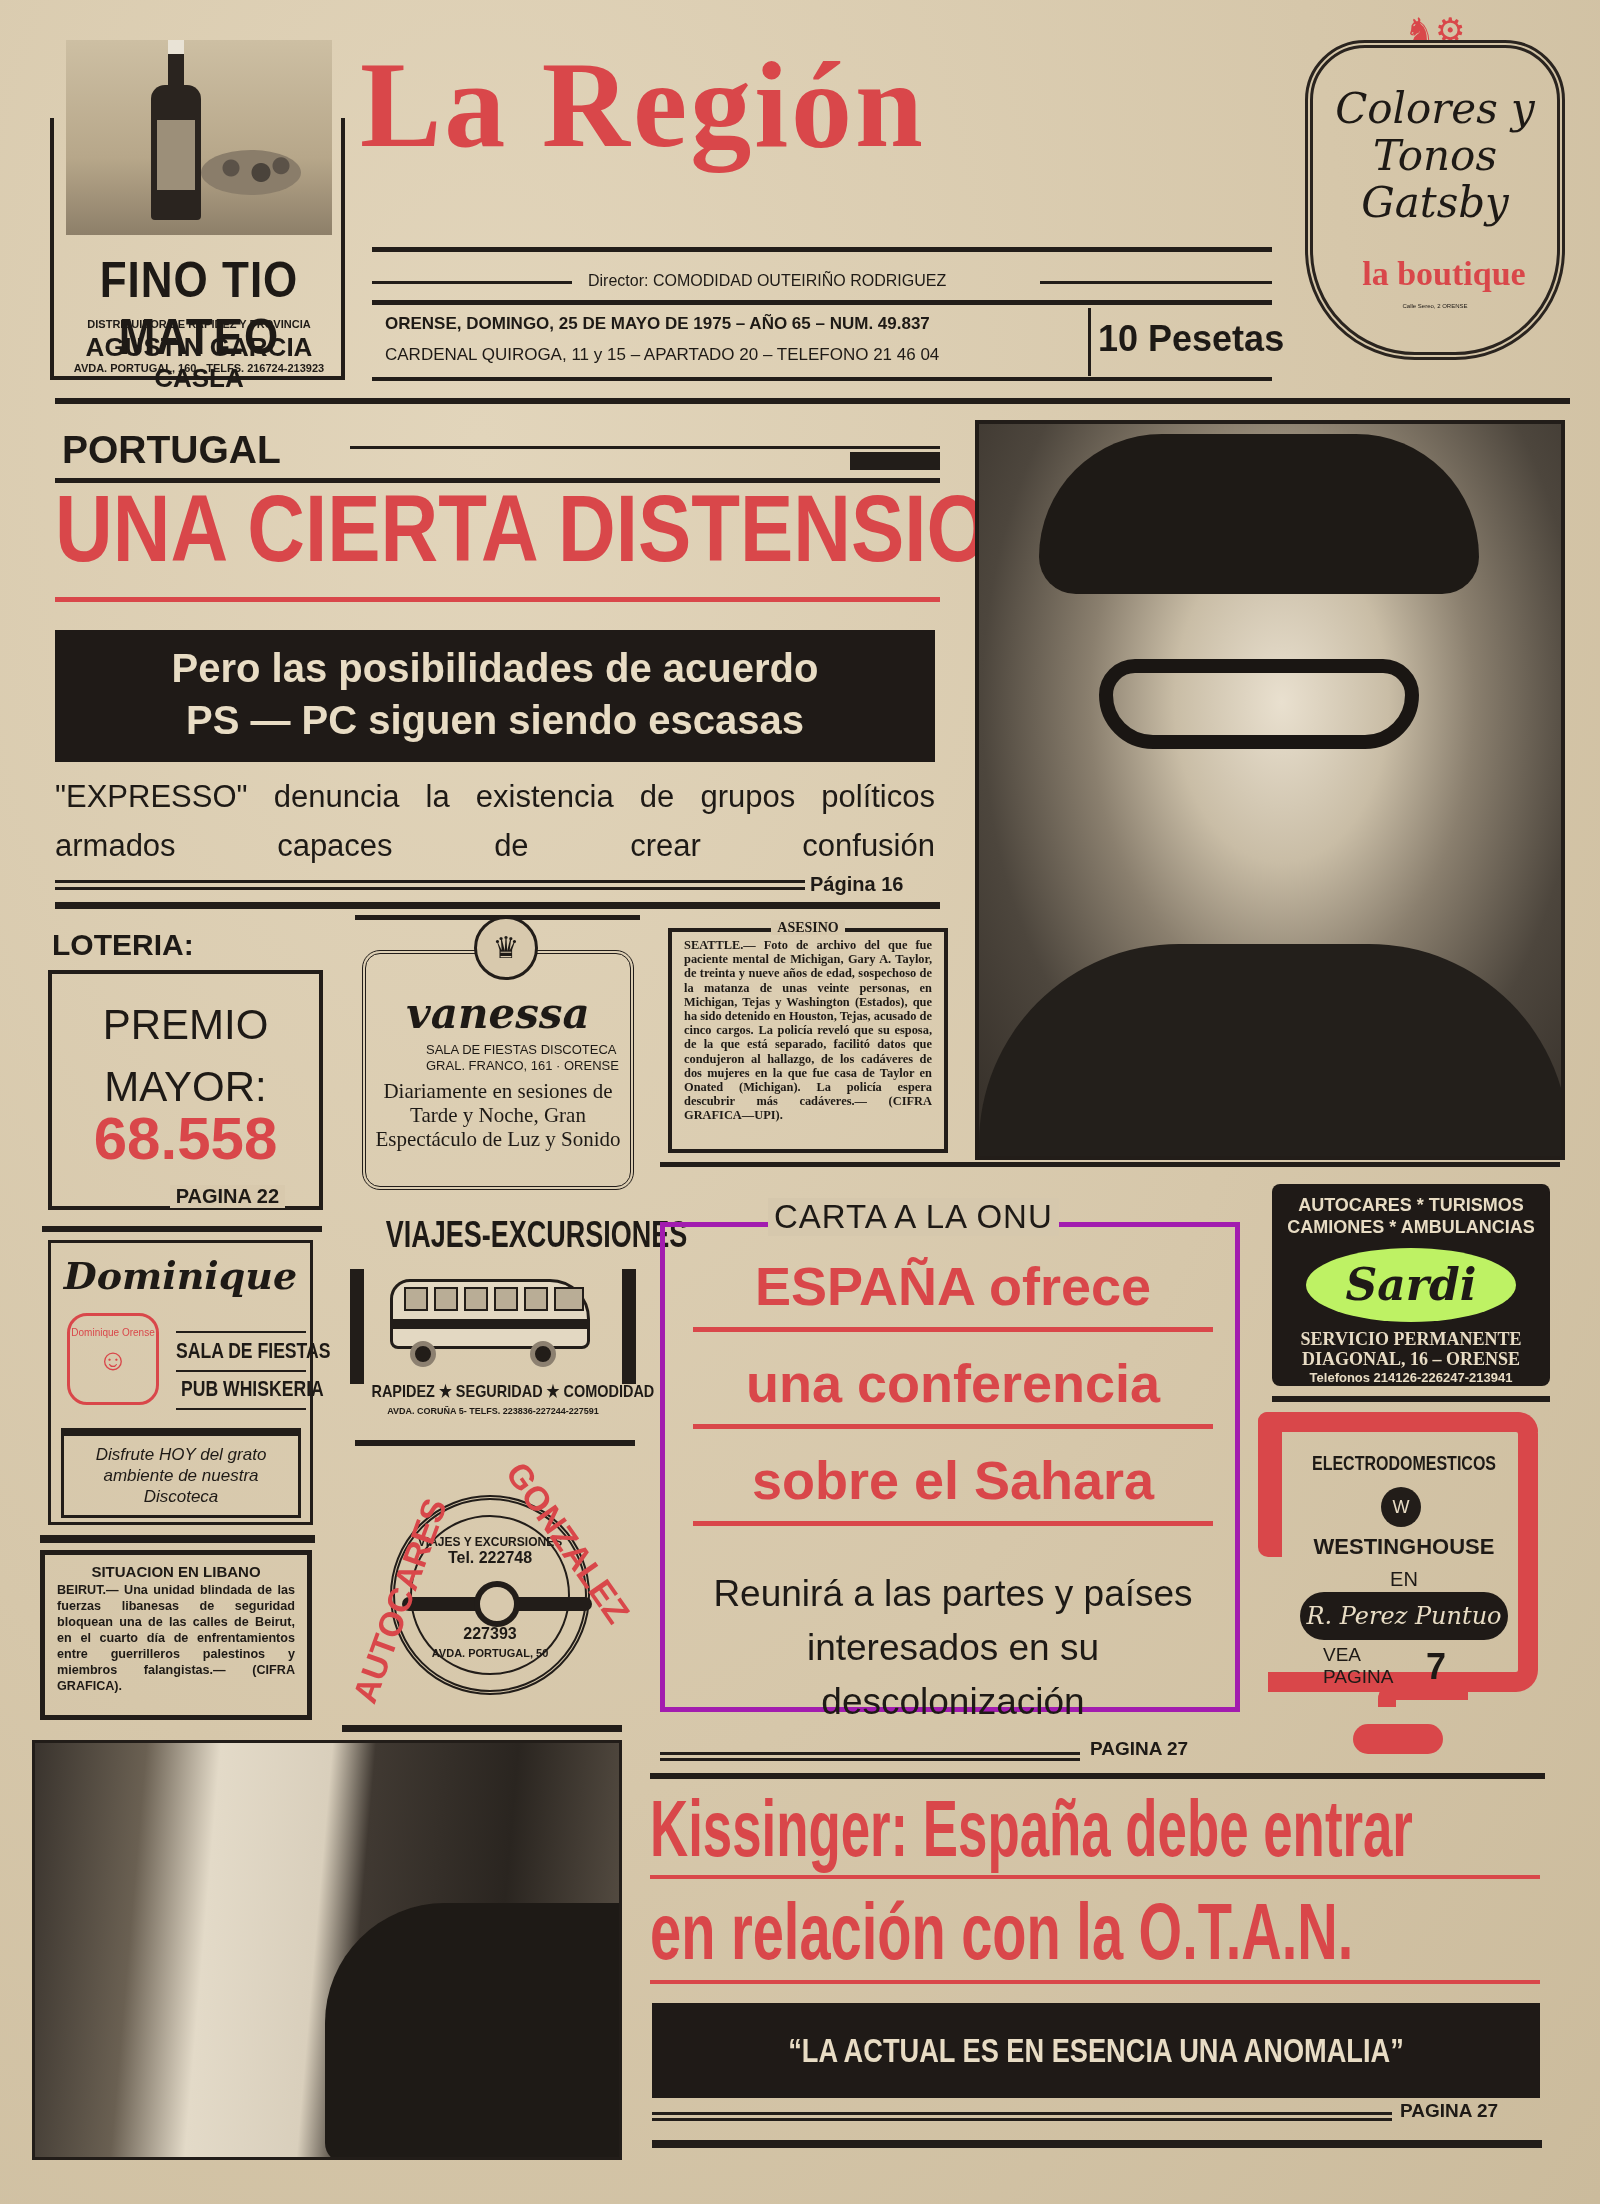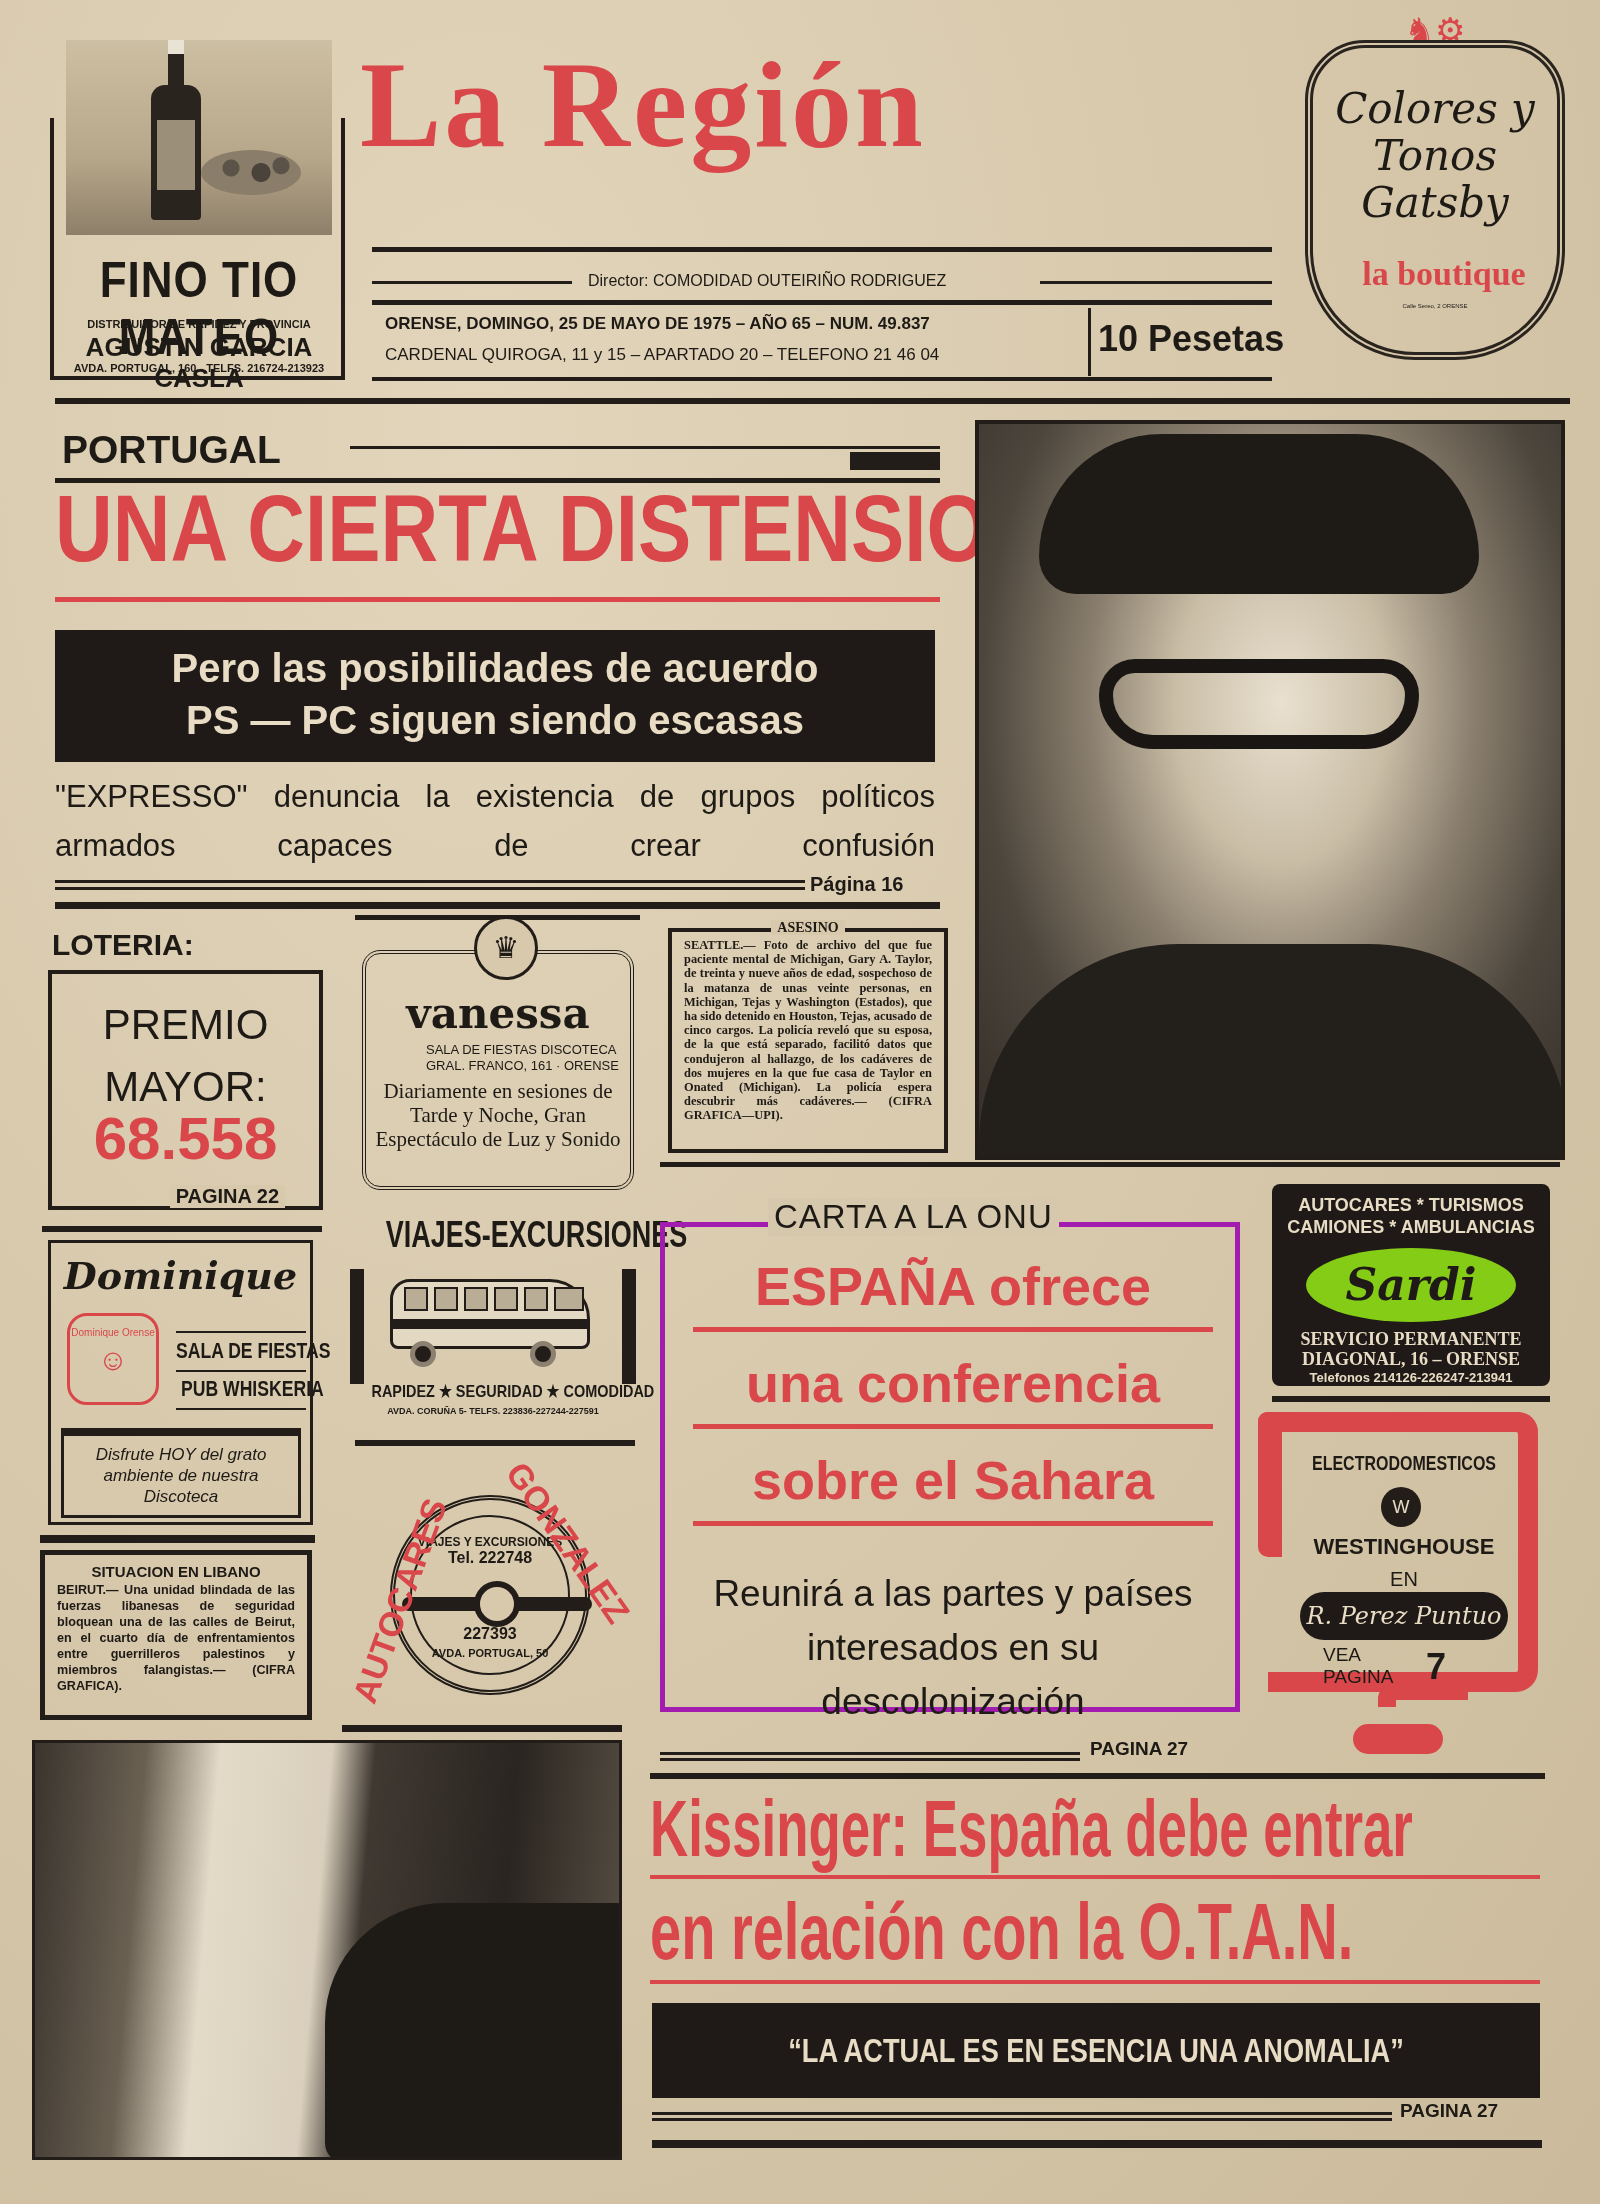--- a/index.html
+++ b/index.html
@@ -61,21 +61,21 @@
   
   .loteria-label { left: 52px; top: 928px; font-size: 30px; font-weight: 700; }
   .loteria-box { left: 48px; top: 970px; width: 275px; height: 240px; border: 4px solid #221d19; }
   .premio { position: absolute; left: 0; top: 20px; width: 100%; text-align: center; font-size: 42px; line-height: 62px; }
   .premio-num { position: absolute; left: 0; top: 130px; width: 100%; text-align: center; font-size: 60px; font-weight: 700; color: #d9474a; }
   .pag22 { position: absolute; right: 34px; bottom: -2px; font-size: 20px; font-weight: 700; background: #d8c9ad; padding: 0 6px; }
 
   
   .ad-vanessa { left: 362px; top: 950px; width: 272px; height: 240px; border: 4px double #221d19; border-radius: 18px; }
   .vanessa-logo { position: absolute; left: 108px; top: -38px; width: 64px; height: 64px; border-radius: 50%; border: 3px solid #221d19; background: #d8c9ad; text-align: center; line-height: 58px; font-size: 30px; }
-  .vanessa-name { position: absolute; left: 0; top: 35px; width: 100%; text-align: center; font-family: "DejaVu Serif", serif; font-weight: 700; font-size: 42px; }
+  .vanessa-name { position: absolute; left: 0; top: 35px; width: 100%; text-align: center; font-family: "DejaVu Serif", serif; font-weight: 700; font-size: 42px; font-style: italic; }
   .vanessa-sub { position: absolute; left: 60px; top: 88px; font-size: 13px; line-height: 16px; }
   .vanessa-desc { position: absolute; left: 0; top: 125px; width: 100%; text-align: center; font-family: "Liberation Serif", serif; font-size: 21px; line-height: 24px; }
 
   
   .asesino { left: 668px; top: 928px; width: 280px; height: 225px; border: 4px solid #221d19; padding: 6px 12px; }
   .asesino-title { position: absolute; left: 0; top: -12px; width: 100%; text-align: center; font-family: "Liberation Serif", serif; font-size: 14px; font-weight: 700; }
   .asesino-body { font-family: "Liberation Serif", serif; font-size: 12.4px; line-height: 14.2px; text-align: justify; font-weight: 700; }
 
   
   .ad-dominique { left: 48px; top: 1240px; width: 265px; height: 285px; border: 3px solid #221d19; }
@@ -120,21 +120,21 @@
   .onu-label { left: 768px; top: 1198px; font-size: 33px; letter-spacing: 1px; background: #d6c8ad; padding: 0 6px; }
   .onu-box { left: 660px; top: 1222px; width: 580px; height: 490px; border: 5px solid #a21caf; }
   .espana { position: absolute; left: 28px; width: 520px; text-align: center; color: #d9474a; font-weight: 700; font-size: 54px; white-space: nowrap; }
   .espana-rule { position: absolute; left: 28px; width: 520px; height: 5px; background: #d9474a; }
   .reunira { position: absolute; left: 18px; top: 340px; width: 540px; text-align: center; font-size: 37px; line-height: 54px; }
   .pag27a { left: 1090px; top: 1738px; font-size: 19px; font-weight: 700; }
 
   
   .ad-sardi { left: 1272px; top: 1184px; width: 278px; height: 202px; background: #1f1a17; color: #e8dcc4; border-radius: 8px; }
   .sardi-top { position: absolute; left: 0; top: 10px; width: 100%; text-align: center; font-size: 18px; font-weight: 700; line-height: 22px; }
-  .sardi-oval { position: absolute; left: 34px; top: 64px; width: 210px; height: 74px; border-radius: 50%; background: #84cc16; color: #1f1a17; text-align: center; font-family: "DejaVu Serif", serif; font-style: italic; font-weight: 700; font-size: 44px; line-height: 74px; }
+  .sardi-oval { position: absolute; left: 34px; top: 64px; width: 210px; height: 74px; border-radius: 50%; background: #bef264; color: #1f1a17; text-align: center; font-family: "DejaVu Serif", serif; font-style: italic; font-weight: 700; font-size: 44px; line-height: 74px; }
   .sardi-bot { position: absolute; left: 0; top: 145px; width: 100%; text-align: center; font-family: "Liberation Serif", serif; font-size: 18px; font-weight: 700; line-height: 20px; }
   .sardi-tel { position: absolute; left: 0; top: 186px; width: 100%; text-align: center; font-size: 13px; font-weight: 700; }
 
   
   .ad-west { left: 1258px; top: 1412px; width: 292px; height: 345px; }
   .west-frame { position: absolute; left: 10px; top: 0; width: 270px; height: 280px; border: 20px solid #d9474a; border-left-width: 0; border-radius: 0 22px 22px 0; }
   .west-leftarm { position: absolute; left: 0; top: 0; width: 24px; height: 145px; background: #d9474a; border-radius: 10px 0 0 10px; }
   .west-stem { position: absolute; left: 120px; top: 270px; width: 90px; height: 25px; border: 18px solid #d9474a; border-right: none; border-bottom: none; border-radius: 18px 0 0 0; }
   .west-base { position: absolute; left: 95px; top: 312px; width: 90px; height: 30px; border-radius: 15px; background: #d9474a; }
   .west-t1 { position: absolute; left: 0; top: 40px; width: 292px; text-align: center; font-size: 20px; font-weight: 700; transform: scaleX(0.8); }

